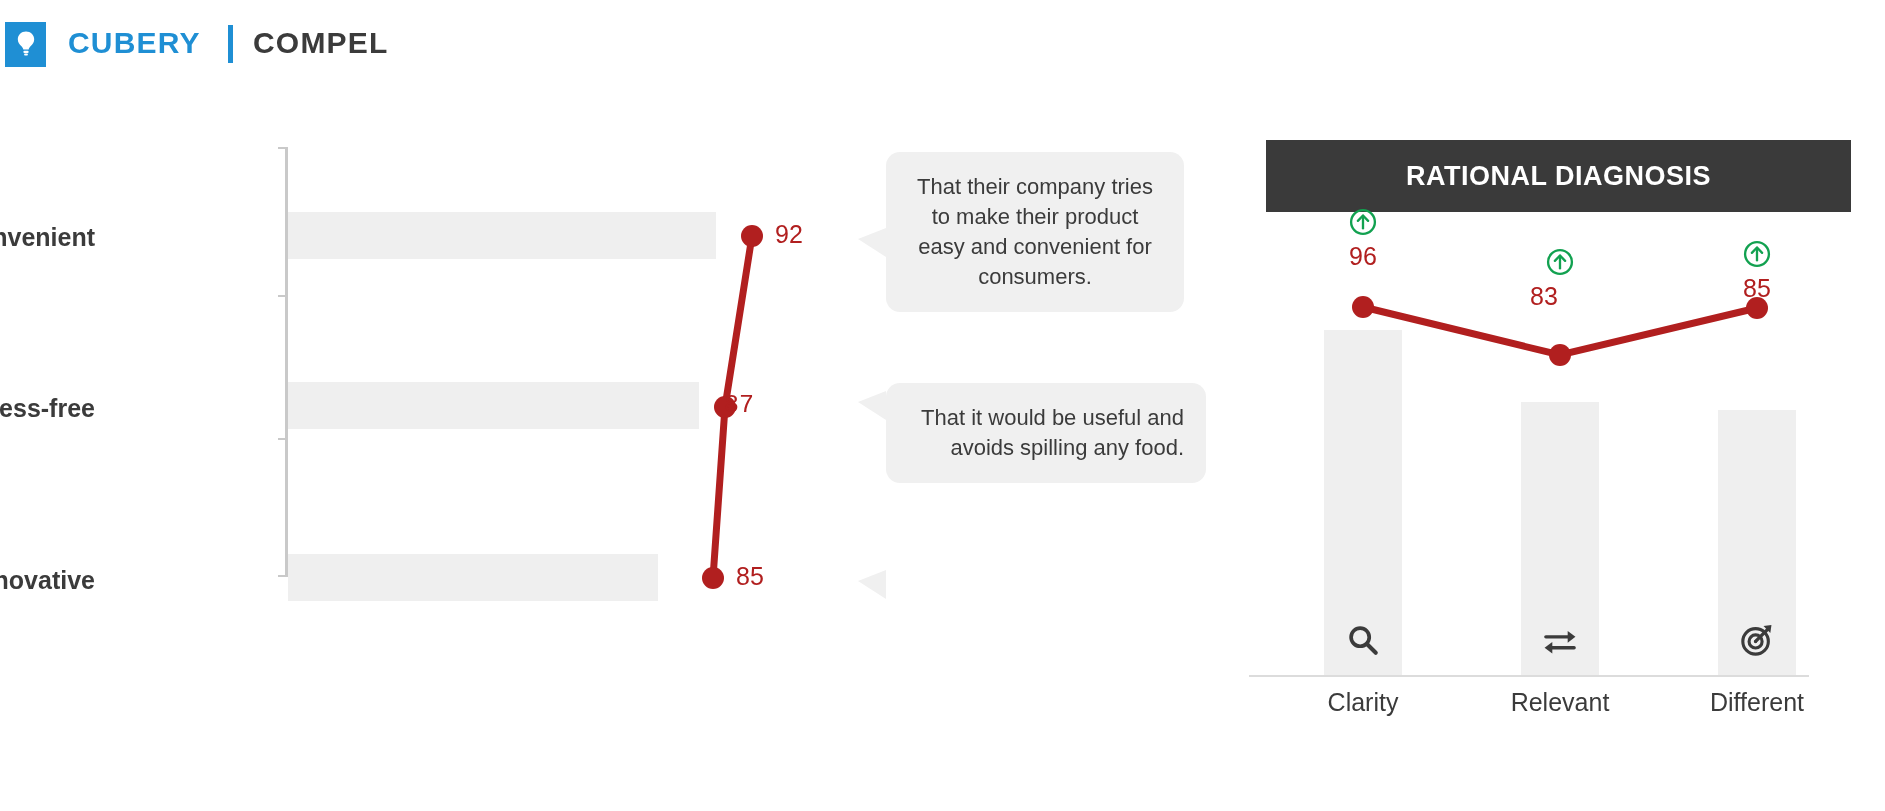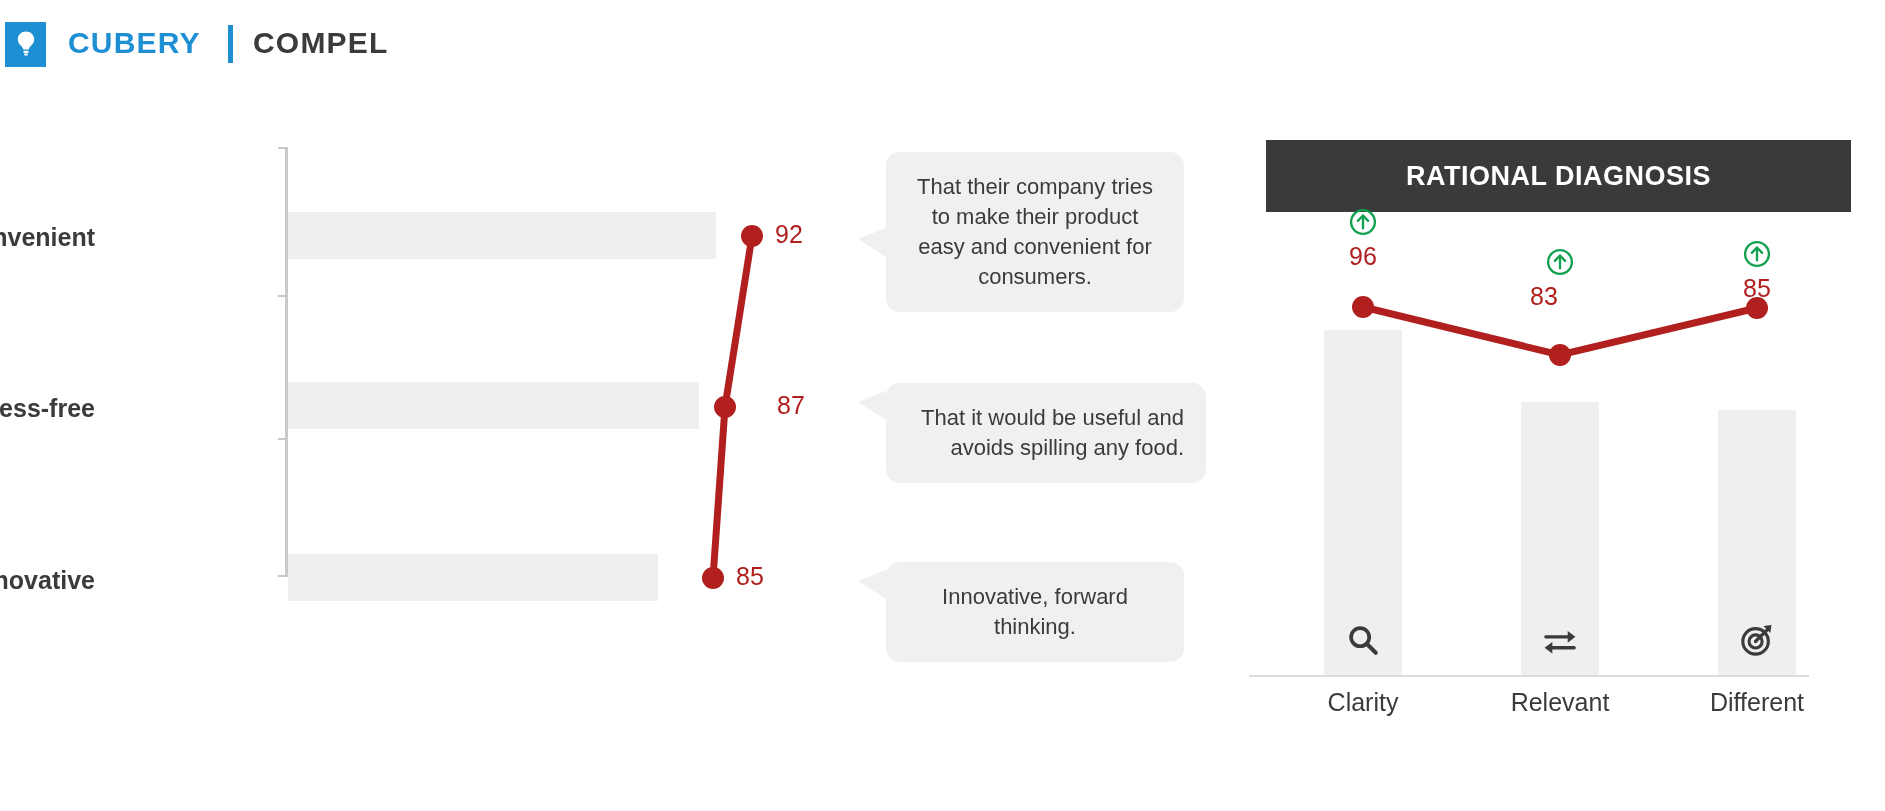--- a/index.html
+++ b/index.html
@@ -156,31 +156,30 @@
     <div class="cat-label" style="top:446px;">Is innovative</div>
 
     <svg class="lchart-svg">
       <polyline points="752,116 725,287 713,458" fill="none" stroke="#b11f1f" stroke-width="7"></polyline>
       <circle cx="752" cy="116" r="11" fill="#b11f1f"></circle>
       <circle cx="725" cy="287" r="11" fill="#b11f1f"></circle>
       <circle cx="713" cy="458" r="11" fill="#b11f1f"></circle>
     </svg>
 
     <div class="lval" style="left:775px; top:100px;text-align:right;">92</div>
-    <div class="lval" style="left:777px; top:271px;">87</div>
+    <div class="lval" style="left:724px; top:271px;font-family:Liberation Mono, monospace;">87</div>
     <div class="lval" style="left:736px; top:442px;">85</div>
   </div>
 
   <div class="bubble" style="left:886px; top:152px; width:298px;">That their company tries to make their product easy and convenient for consumers.</div>
   <div class="bubble-tail" style="left:858px; top:228px;"></div>
 
   <div class="bubble" style="left:886px; top:383px; width:320px;text-align:right;">That it would be useful and avoids spilling any food.</div>
   <div class="bubble-tail" style="left:858px; top:391px;"></div>
 
-  <div class="bubble" style="left:886px; top:562px; width:298px;">Innovative, forward thinking.</div>
   <div class="bubble-tail" style="left:858px; top:570px;"></div>
 
   <div class="right-panel">
 
     <div class="panel-banner">
       <span>RATIONAL DIAGNOSIS</span>
     </div>
 
     <div class="vbar" style="left:58px;  top:190px; height:345px;">
       <span class="vbar-icon">

